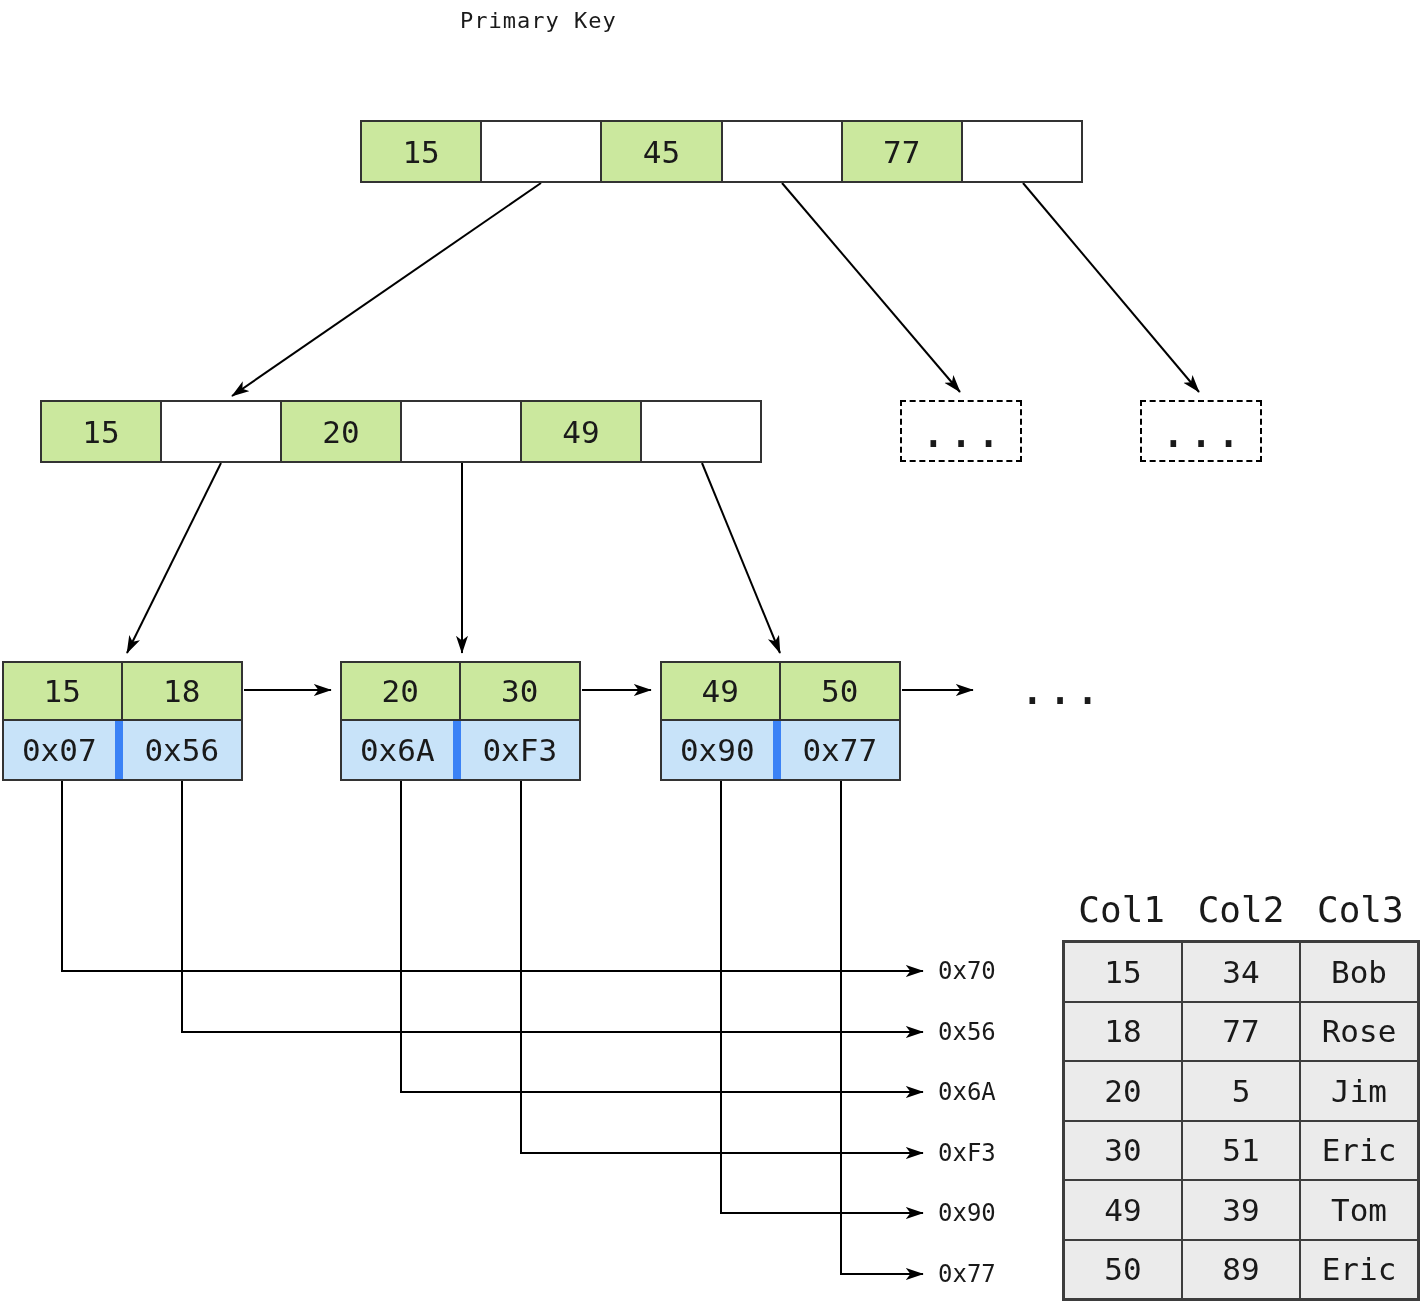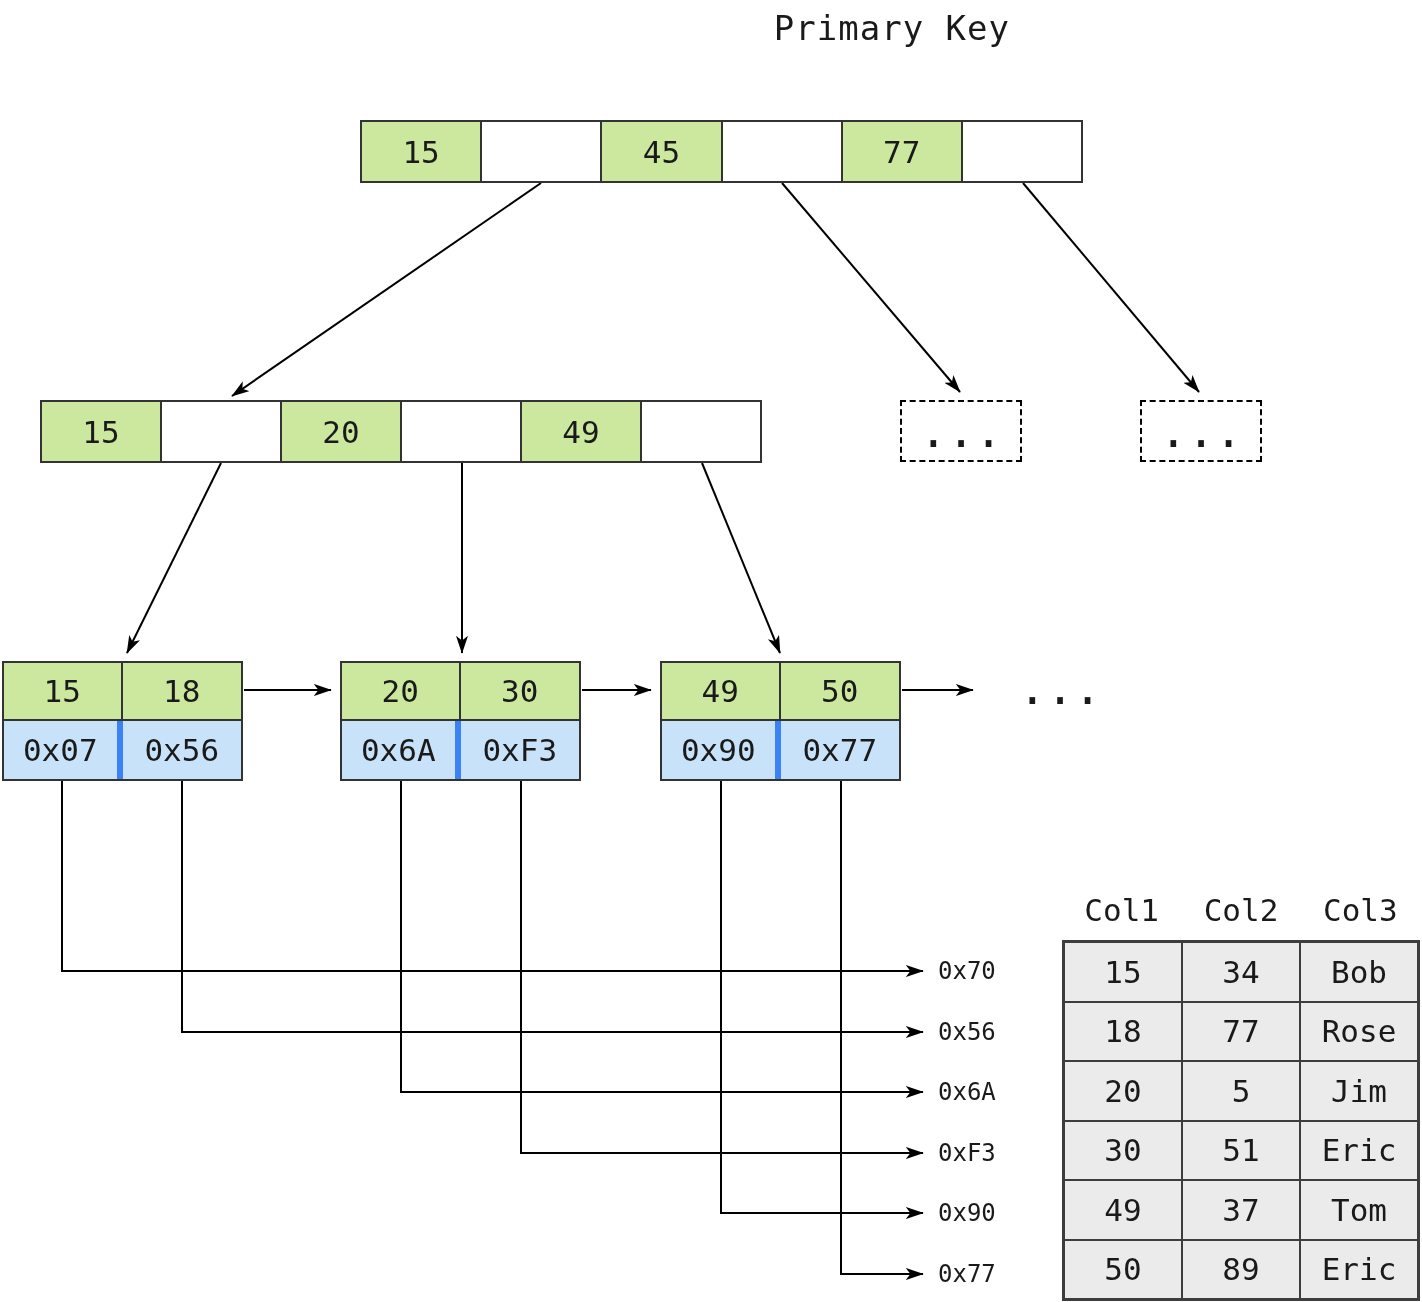--- a/index.html
+++ b/index.html
@@ -4,50 +4,50 @@
 <style>
   html,body{margin:0;padding:0;background:#fff;}
   .stage{
     position:relative;width:1422px;height:1302px;background:#ffffff;overflow:hidden;
     font-family:"DejaVu Sans Mono","Liberation Mono",monospace;color:#1a1a1a;
   }
   .stage *{box-sizing:border-box;}
   svg.connectors{position:absolute;left:0;top:0;width:1422px;height:1302px;pointer-events:none;}
 
   .title{position:absolute;left:460px;top:8px;width:550px;height:42px;
-    text-align:right;font-size:34px;font-weight:500;letter-spacing:1px;}
+    text-align:left;font-size:22px;font-weight:500;letter-spacing:1px;}
 
   .bar{position:absolute;display:flex;border:2px solid #333;background:#fff;}
   .bar .cell{flex:1;display:flex;align-items:center;justify-content:center;
     font-size:31px;font-weight:500;border-right:2px solid #333;}
   .bar .cell:last-child{border-right:none;}
   .cell.key{background:#cbe89e;}
 
   .bar.root{left:360px;top:120px;width:723px;height:63px;}
   .bar.internal{left:40px;top:400px;width:722px;height:63px;}
 
   .dash{position:absolute;width:122px;height:62px;border:2px dashed #000;background:#fff;
     text-align:center;font-size:46px;line-height:58px;font-weight:500;}
 
   .leaf{position:absolute;width:241px;height:120px;border:2px solid #333;
     display:grid;grid-template-columns:1fr 1fr;grid-template-rows:1fr 1fr;background:#fff;}
   .leaf .lc{display:flex;align-items:center;justify-content:center;font-size:31px;font-weight:500;}
   .leaf .lc.k{background:#cbe89e;border-bottom:2px solid #333;}
   .leaf .lc.k1{border-right:2px solid #333;}
   .leaf .lc.a{background:#c8e3f9;}
-  .leaf .lc.a1{border-right:6px solid #3b82f6;}
+  .leaf .lc.a1{border-right:8px solid #3b82f6;}
 
   .chain-ellipsis{position:absolute;left:1000px;top:660px;width:120px;height:60px;
     text-align:center;font-size:46px;line-height:56px;font-weight:500;}
 
   .ptr-label{position:absolute;left:938px;width:110px;height:38px;line-height:38px;
     font-size:24px;font-weight:500;text-align:left;}
 
   .tbl-header{position:absolute;left:1062px;top:891px;width:358px;height:38px;display:flex;}
-  .tbl-header span{flex:1;text-align:center;font-size:31px;font-weight:500;line-height:38px;}
+  .tbl-header span{flex:1;text-align:center;font-size:36px;font-weight:500;line-height:38px;}
 
   .tbl{position:absolute;left:1062px;top:940px;width:358px;height:361px;
     border:2px solid #3d3d3d;display:grid;grid-template-columns:1fr 1fr 1fr;
     grid-auto-rows:1fr;background:#3d3d3d;}
   .tbl .td{border:1px solid #3d3d3d;background:#ebebeb;display:flex;
     align-items:center;justify-content:center;font-size:31px;font-weight:500;}
 </style>
 </head>
 <body>
 
@@ -144,20 +144,20 @@
     <div class="td">18</div>
     <div class="td">77</div>
     <div class="td">Rose</div>
     <div class="td">20</div>
     <div class="td">5</div>
     <div class="td">Jim</div>
     <div class="td">30</div>
     <div class="td">51</div>
     <div class="td">Eric</div>
     <div class="td">49</div>
-    <div class="td">37</div>
+    <div class="td">39</div>
     <div class="td">Tom</div>
     <div class="td">50</div>
     <div class="td">89</div>
     <div class="td">Eric</div>
   </div>
 
 </div>
 
 </body></html>

